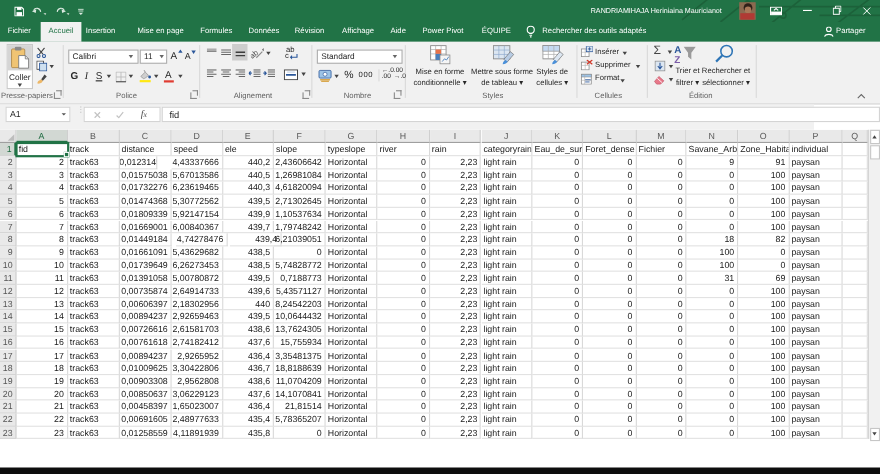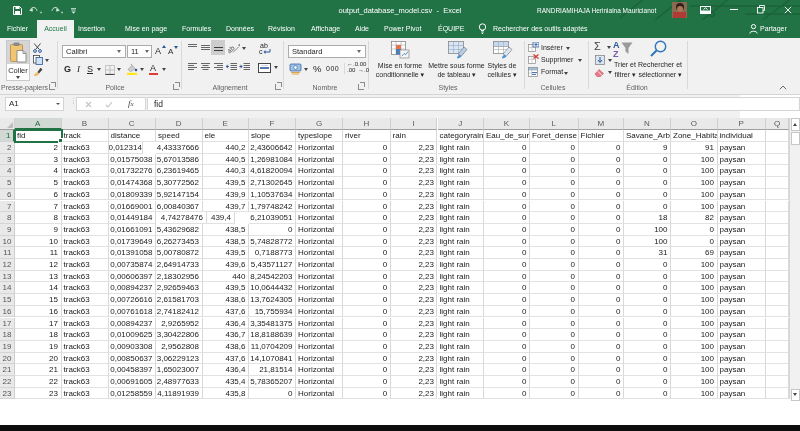--- a/index.html
+++ b/index.html
@@ -78,21 +78,20 @@
   </svg>
   <svg class="abs" style="left:50px;top:6px" width="13" height="9" viewBox="0 0 13 9">
     <path d="M8.5 3.5 C7 0.5 2.5 1 2 4.8" fill="none" stroke="#dceae1" stroke-width="1"></path>
     <path d="M10 4.2 L6 2.4 L6.5 5.8 Z" fill="#dceae1"></path>
     <path d="M10.5 5.8 l3.2 0 l-1.6 2 z" fill="#a8c7b4"></path>
   </svg>
   <svg class="abs" style="left:70px;top:7px" width="7" height="7" viewBox="0 0 7 7">
     <path d="M1 1.5 h5 M1.2 3 h4.6" stroke="#dceae1" stroke-width="0.8"></path>
     <path d="M1.5 4.5 l4 0 l-2 2.2 z" fill="#dceae1"></path>
   </svg>
-  <div class="ttxt" style="left:0;top:6px;width:800px;text-align:center;font-size:7.5px">output_database_model.csv&nbsp;&nbsp;-&nbsp;&nbsp;Excel</div>
   <div class="ttxt" style="left:537px;top:6px;font-size:6.5px">RANDRIAMIHAJA Heriniaina Mauricianot</div>
   <div class="abs" style="left:672px;top:2px;width:15px;height:16px;background:#8a6a50;overflow:hidden">
     <div class="abs" style="left:4px;top:1px;width:8px;height:8px;border-radius:50%;background:#2e2018"></div>
     <div class="abs" style="left:5px;top:4px;width:6px;height:6px;border-radius:50%;background:#a87858"></div>
     <div class="abs" style="left:1px;top:10px;width:13px;height:6px;background:#b03a34"></div>
   </div>
   <svg class="abs" style="left:700px;top:6px" width="11" height="8" viewBox="0 0 11 8">
     <rect x="0.5" y="0.5" width="10" height="7" fill="none" stroke="#fff"></rect>
     <rect x="1" y="4.5" width="9" height="3" fill="#fff"></rect>
         <path d="M3.5 3.5 L5.5 1.8 L7.5 3.5" fill="none" stroke="#fff"></path>
@@ -527,21 +526,21 @@
         <div class="cell r" style="left:671px;width:46.5px">100</div>
         <div class="cell l" style="left:717.5px;width:48.5px">paysan</div>
         <div class="cell l" style="left:766px;width:23px"></div>
       </div>
 <div class="row" style="top:94.19999999999999px;height:11.7px">
         <div class="rowhdr">8</div>
         <div class="cell r" style="left:15px;width:46.5px">8</div>
         <div class="cell l" style="left:61.5px;width:47.0px">track63</div>
         <div class="cell r" style="left:108.5px;width:47.5px">0,01449184</div>
         <div class="cell r" style="left:160px;width:46.5px">4,74278476</div>
-        <div class="cell r" style="left:188px;width:46.5px">439,4</div>
+        <div class="cell r" style="left:209px;width:46.5px">439,4</div>
         <div class="cell r" style="left:249px;width:47px">6,21039051</div>
         <div class="cell l" style="left:296px;width:47px">Horizontal</div>
         <div class="cell r" style="left:343px;width:47.60000000000002px">0</div>
         <div class="cell r" style="left:390.6px;width:46.89999999999998px">2,23</div>
         <div class="cell l" style="left:437.5px;width:46.5px">light rain</div>
         <div class="cell r" style="left:484px;width:46px">0</div>
         <div class="cell r" style="left:530px;width:48.5px">0</div>
         <div class="cell r" style="left:578.5px;width:45.5px">0</div>
         <div class="cell r" style="left:624px;width:47px">18</div>
         <div class="cell r" style="left:671px;width:46.5px">82</div>

